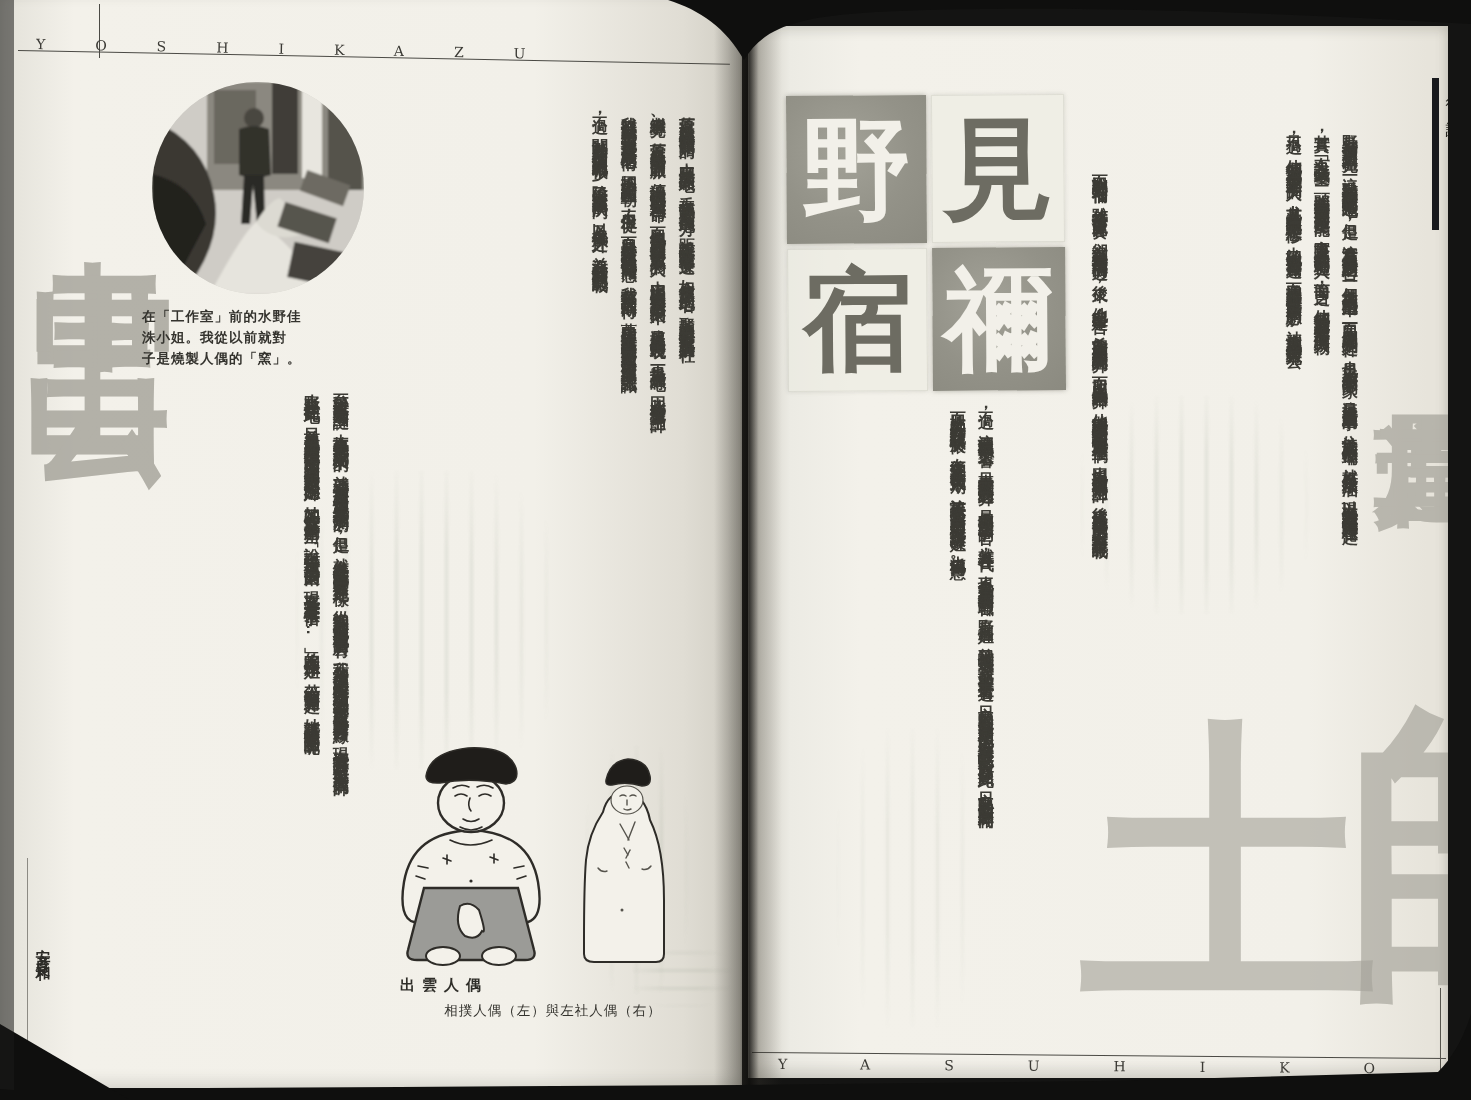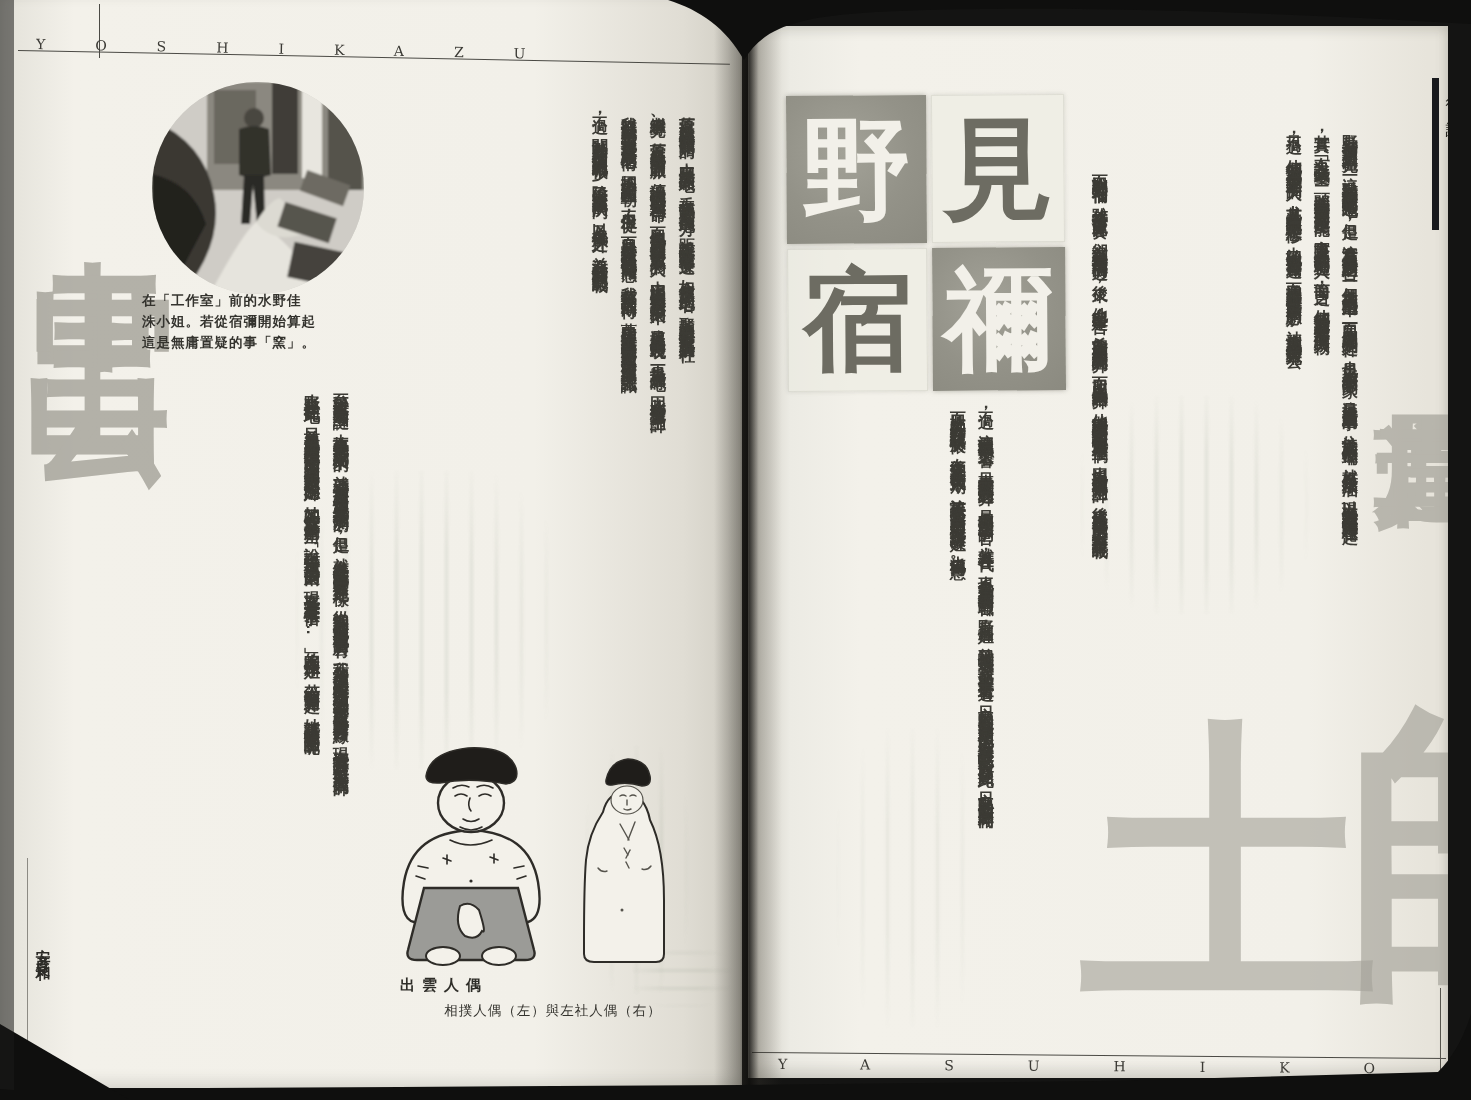--- a/index.html
+++ b/index.html
@@ -43,21 +43,21 @@
   
   .cal{position:absolute;font-family:"DejaVu Serif",serif;font-weight:bold;color:#a5a39a;z-index:2;}
   .cal-idzumo{left:0;top:80px;writing-mode:vertical-rl;font-size:152px;letter-spacing:14px;
     transform:scaleY(1.45);transform-origin:top left;opacity:.82;}
   .cal-sugawara{left:608px;top:300px;writing-mode:vertical-rl;font-size:112px;letter-spacing:0;opacity:.72;}
   .cal-do{left:332px;top:690px;font-size:300px;line-height:1;opacity:.62;}
   .cal-shi{left:598px;top:672px;font-size:310px;line-height:1;opacity:.66;}
   
   .photo{position:absolute;left:152px;top:82px;width:212px;height:212px;border-radius:50%;
     overflow:hidden;background:#d5d3cc;z-index:3;}
-  .photo-caption{position:absolute;left:142px;top:290px;width:212px;z-index:3;
+  .photo-caption{position:absolute;left:142px;top:306px;width:212px;z-index:3;
     font-size:13.5px;line-height:21px;letter-spacing:1px;color:#34332e;font-weight:600;}
   
   .figures{position:absolute;left:380px;top:740px;z-index:3;}
   .fig-title{position:absolute;left:400px;top:976px;width:270px;text-align:left;z-index:3;
     font-family:"DejaVu Serif",serif;font-weight:bold;font-size:15px;letter-spacing:7px;color:#2e2d28;}
   .fig-sub{position:absolute;left:408px;top:1002px;width:290px;text-align:center;z-index:3;
     font-family:Liberation Sans, sans-serif;font-size:13.5px;letter-spacing:1px;color:#34332e;}
   
   .author{position:absolute;left:33px;top:936px;writing-mode:vertical-rl;z-index:3;
     font-size:15px;letter-spacing:6px;color:#2c2b27;font-weight:600;}
@@ -116,22 +116,22 @@
           <path d="M58,212 Q90,152 104,140 Q132,152 174,212 Z" fill="#e6e4dd"></path>
           <path d="M104,140 Q118,118 128,116 Q142,130 152,152 Q120,162 104,140 Z" fill="#dcdad2"></path>
           <rect x="128" y="126" width="54" height="26" fill="#57544d" transform="rotate(18 150 140)"></rect>
           <rect x="138" y="166" width="66" height="36" fill="#45423c" transform="rotate(12 170 185)"></rect>
           <rect x="150" y="94" width="46" height="22" fill="#6d6a62" transform="rotate(20 170 106)"></rect>
         </g>
       </svg>
     </div>
     <div class="photo-caption">
       <div>在「工作室」前的水野佳</div>
-      <div>洙小姐。若從宿彌開始算起</div>
-      <div>這是無庸置疑的事「窯」。</div>
+      <div>洙小姐。我從以前就對</div>
+      <div>子是燒製人偶的「窯」。</div>
     </div>
 
     <div class="vtext cols-l" id="l-block1">
       <p>菅原這姓氏就從這個時代開始的。由來是該族的領地。垂仁帝賜予野見宿禰的地方，距離垂仁帝陵寢非常接近，如今依然是原來的地名，聚落的中心供奉著祭祀道真的天神社。</p>
       <p>繼承野見、菅原血統的是出雲的血脈。傳說中他們的祖先是天穗日命，而他也是大和朝廷群臣當中大放異彩的人。由這樣的人們來負責抬皇帝的棺木。這是服從的具體表現。也是一種屈辱吧。因此才會被蔑稱為「土師」。</p>
       <p>我從以前就對「出雲」抱持著一股奇妙的感情。把國家讓給大和王朝，不但服從，而且還持續對其效忠的他們深有同感。我有種說不出的期待，藉由了解這件事說不定能夠對於日本這國家如何成立多一分認識。</p>
       <p>不過，關於野見宿禰這個人的記載很少。除了與當麻蹴速的決鬥，以及土偶事件之外，並沒有任何關於他的記載。</p>
     </div>
     <div class="vtext cols-l" id="l-block2">
       <p>至於蹴速一族更是一團謎。本故事幾乎都是我編出來的，就連宿禰一族是否為初瀨當地之人都是我推測的。但是，就像在垂仁帝陵寢旁邊有菅原之地一樣，從初瀨到大和盆地的路上也有個出雲村。我不知道被後來的大帝雄略作為京城的泊瀨朝倉宮之所以在這附近是有何因緣，現在這裡有著唯一一位製作出雲人偶師。</p>

